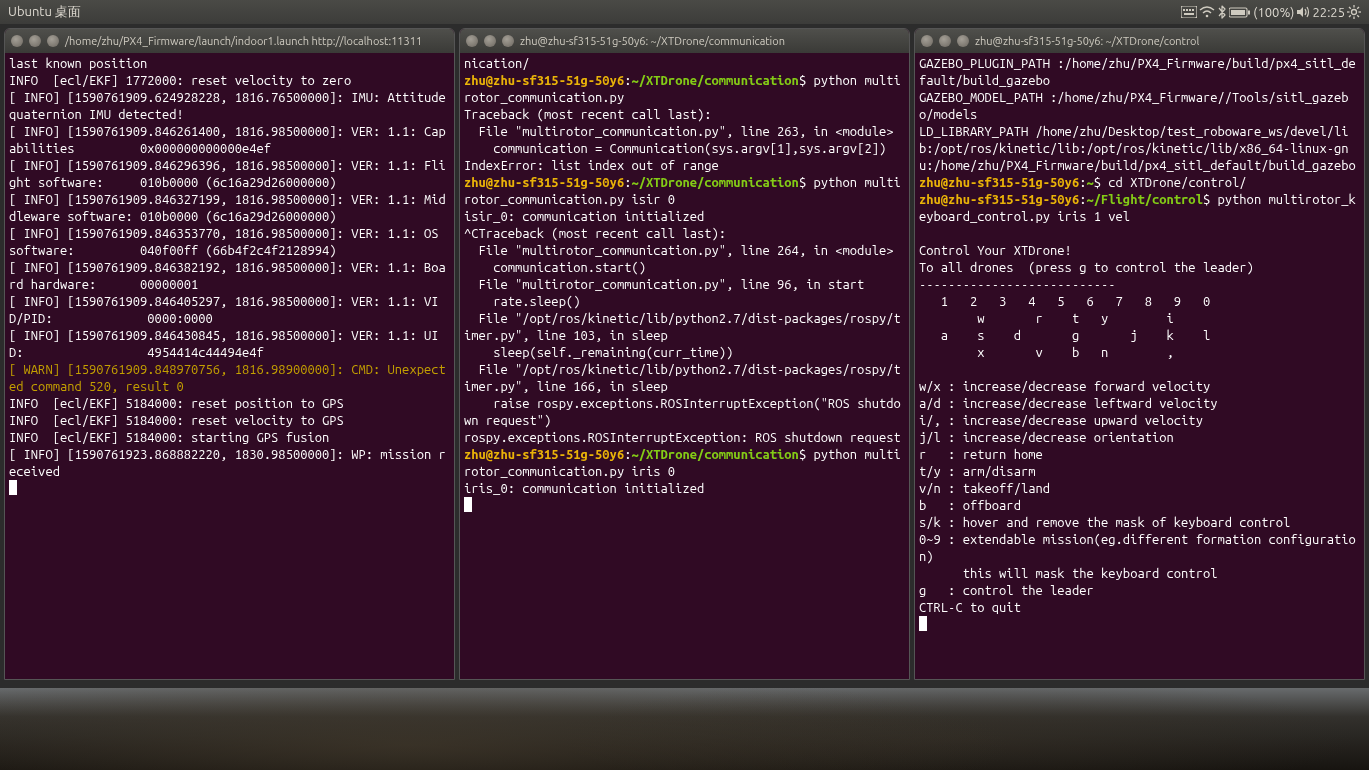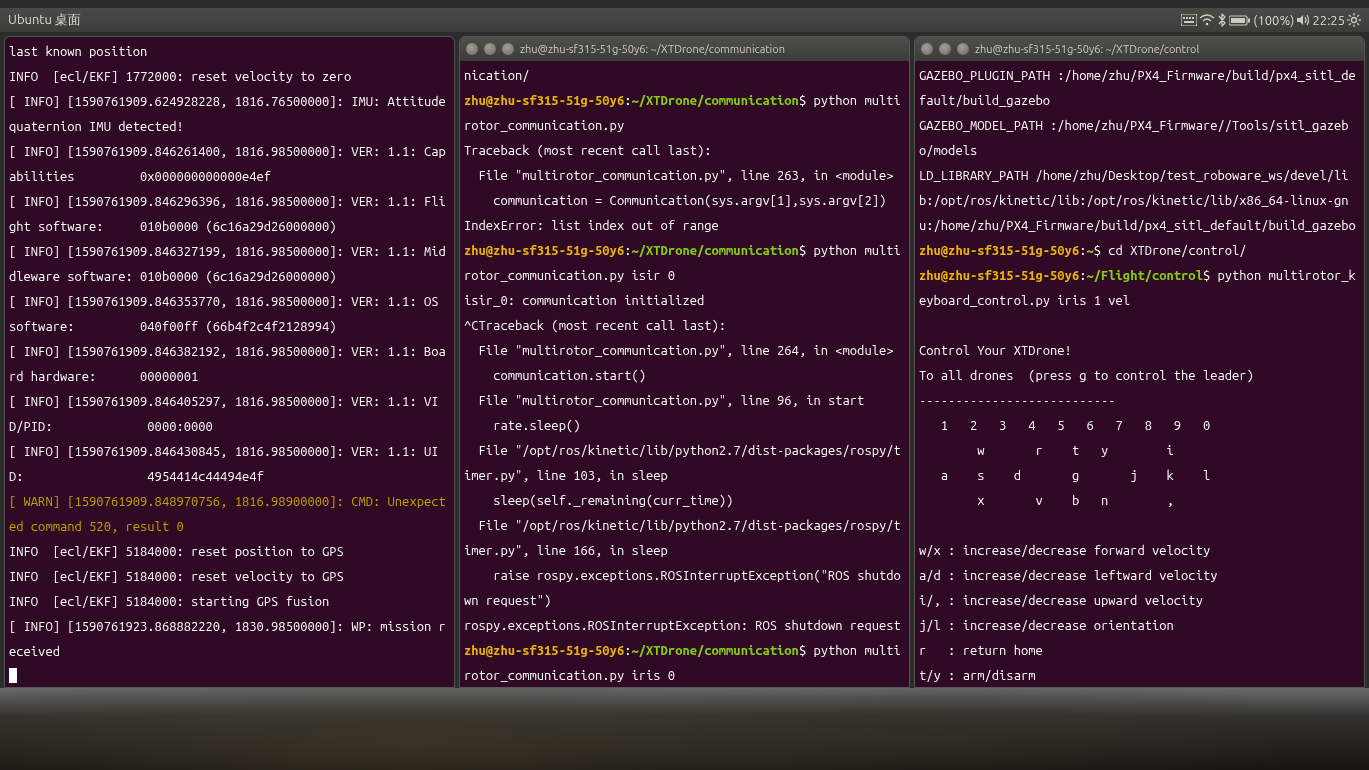--- a/index.html
+++ b/index.html
@@ -14,21 +14,20 @@
 .menubar {
   height: 24px;
   background: linear-gradient(#4a4a46, #3c3c3a);
   color: #dfdbd2;
   display: flex;
   align-items: center;
   font-family: Ubuntu, sans-serif;
   font-size: 13px;
   padding: 0 8px;
   justify-content: space-between;
-  margin-top: 8px;
 }
 .menubar-left { display: flex; align-items: center; gap: 14px; }
 .menubar-right { display: flex; align-items: center; gap: 2px; }
 .menubar svg { display: block; }
 .terminals {
   display: flex;
   gap: 4px;
   padding: 4px;
   height: 660px;
 }
@@ -57,21 +56,21 @@
 }
 .win-btn {
   width: 12px; height: 12px; border-radius: 50%;
   background: radial-gradient(circle at 40% 35%, #a49f96, #6b665f);
   flex-shrink: 0;
 }
 .term-body {
   flex: 1;
   padding: 2px 4px;
   font-size: 13px;
-  line-height: 25px;
+  line-height: 17px;
   color: #ffffff;
   white-space: pre-wrap;
   word-break: break-all;
   overflow: hidden;
 }
 .c-info   { color: #ffffff; }
 .c-warn   { color: #c4a000; }
 .c-user   { color: #eab308; font-weight: bold; }
 .c-path   { color: #84cc16; font-weight: bold; }
 .c-cursor {
@@ -136,20 +135,26 @@
           <line x1="12" y1="2" x2="10.2" y2="3.8"></line>
           <line x1="3.8" y1="10.2" x2="2" y2="12"></line>
         </g>
       </svg>
   </div>
 </div>
 
 <div class="terminals">
 
   <div class="terminal">
+    <div class="titlebar">
+      <span class="win-btn"></span>
+      <span class="win-btn"></span>
+      <span class="win-btn"></span>
+      <span>/home/zhu/PX4_Firmware/launch/indoor1.launch http://localhost:11311</span>
+    </div>
     <div class="term-body" id="tb0"><span class="c-info">last known position</span>
 <span class="c-info">INFO  [ecl/EKF] 1772000: reset velocity to zero</span>
 <span class="c-info">[ INFO] [1590761909.624928228, 1816.76500000]: IMU: Attitude quaternion IMU detected!</span>
 <span class="c-info">[ INFO] [1590761909.846261400, 1816.98500000]: VER: 1.1: Capabilities         0x000000000000e4ef</span>
 <span class="c-info">[ INFO] [1590761909.846296396, 1816.98500000]: VER: 1.1: Flight software:     010b0000 (6c16a29d26000000)</span>
 <span class="c-info">[ INFO] [1590761909.846327199, 1816.98500000]: VER: 1.1: Middleware software: 010b0000 (6c16a29d26000000)</span>
 <span class="c-info">[ INFO] [1590761909.846353770, 1816.98500000]: VER: 1.1: OS software:         040f00ff (66b4f2c4f2128994)</span>
 <span class="c-info">[ INFO] [1590761909.846382192, 1816.98500000]: VER: 1.1: Board hardware:      00000001</span>
 <span class="c-info">[ INFO] [1590761909.846405297, 1816.98500000]: VER: 1.1: VID/PID:             0000:0000</span>
 <span class="c-info">[ INFO] [1590761909.846430845, 1816.98500000]: VER: 1.1: UID:                 4954414c44494e4f</span>

